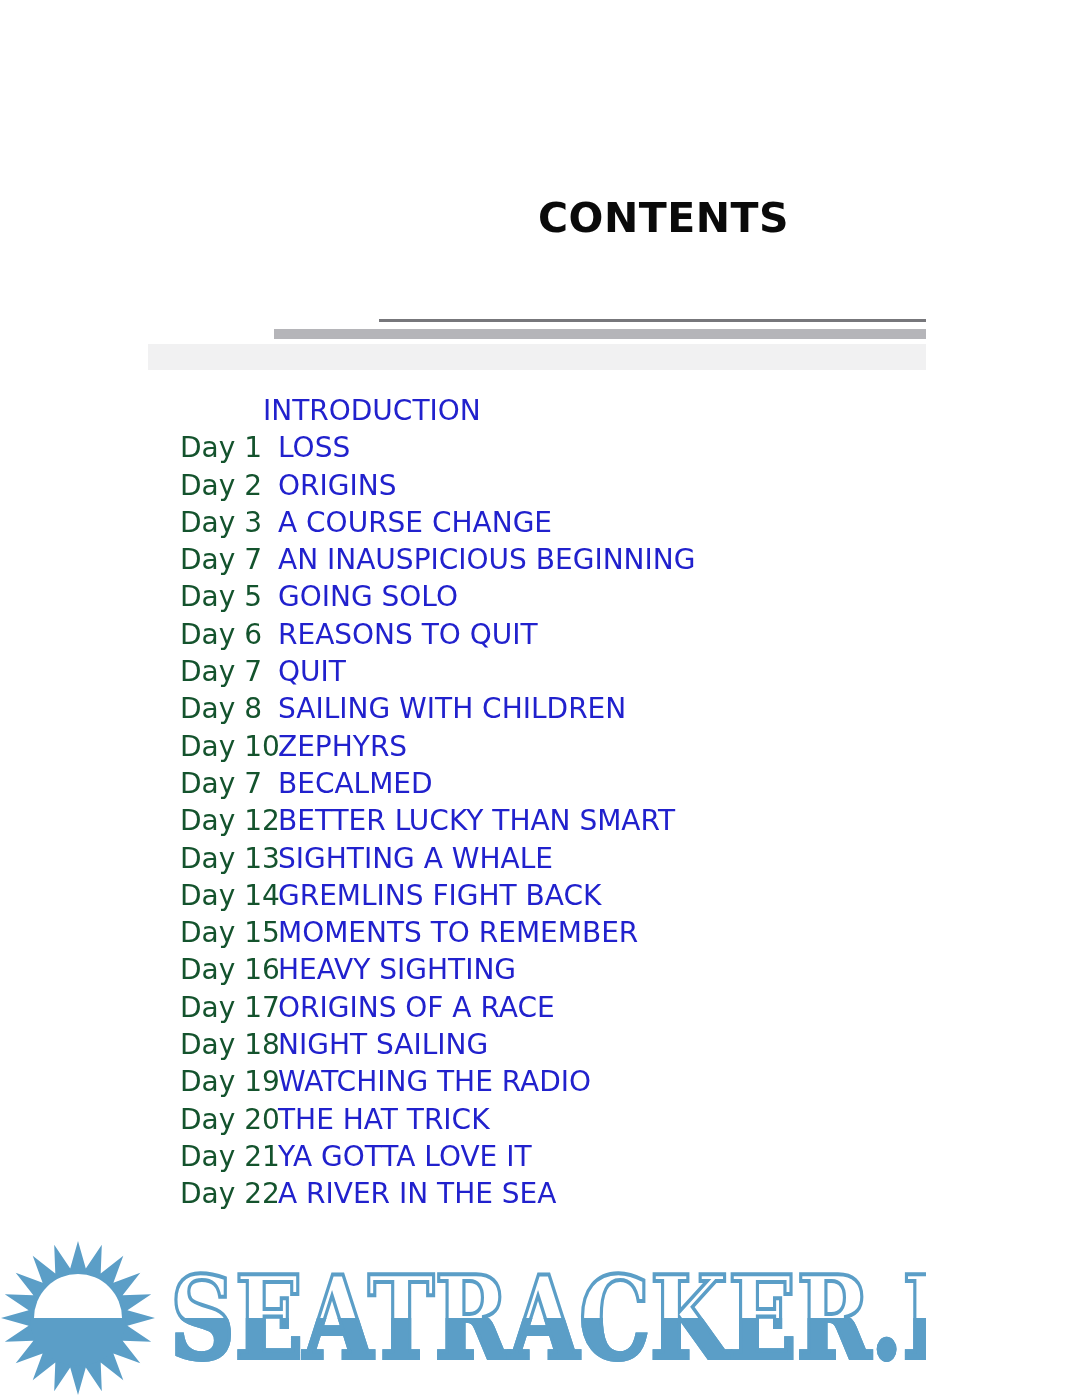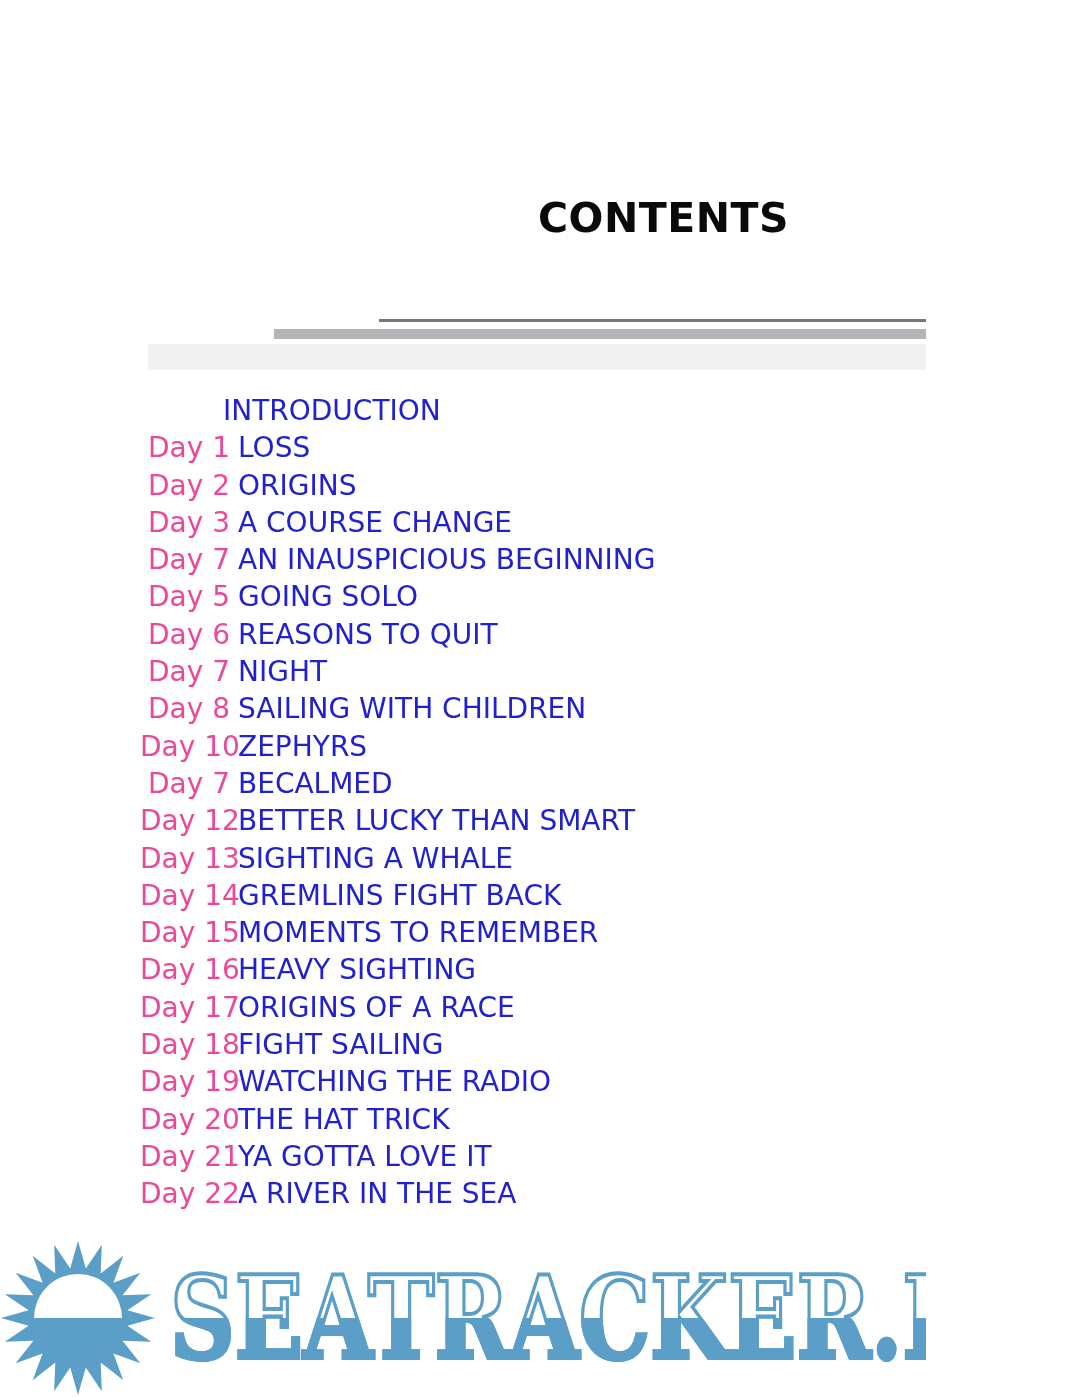--- a/index.html
+++ b/index.html
@@ -52,28 +52,28 @@
 
   
   .toc {
     position: absolute;
     left: 140px;
     top: 392px;
     font-size: 28px;
     line-height: 37.3px;
     white-space: nowrap;
   }
-  .toc-row { display: flex; }
+  .toc-row { display: flex; margin-left: 40px; }
   .intro-row { padding-left: 83px; }
   .prefix {
     flex: 0 0 auto;
     width: 90px;
     margin-right: 8px;
-    text-align: right;
-    color: #ec4899;
+    text-align: left;
+    color: #14532d;
   }
   .title-link {
     color: #2121cd;
     text-decoration: none;
     cursor: pointer;
   }
 
   
   .watermark {
     position: absolute;
@@ -130,21 +130,21 @@
           <a class="title-link">GOING SOLO</a>
         </div>
 
         <div class="toc-row">
           <span class="prefix">Day 6</span>
           <a class="title-link">REASONS TO QUIT</a>
         </div>
 
         <div class="toc-row">
           <span class="prefix">Day 7</span>
-          <a class="title-link">NIGHT</a>
+          <a class="title-link">QUIT</a>
         </div>
 
         <div class="toc-row">
           <span class="prefix">Day 8</span>
           <a class="title-link">SAILING WITH CHILDREN</a>
         </div>
 
 
         <div class="toc-row">
           <span class="prefix">Day 10</span>
@@ -181,21 +181,21 @@
           <a class="title-link">HEAVY SIGHTING</a>
         </div>
 
         <div class="toc-row">
           <span class="prefix">Day 17</span>
           <a class="title-link">ORIGINS OF A RACE</a>
         </div>
 
         <div class="toc-row">
           <span class="prefix">Day 18</span>
-          <a class="title-link">FIGHT SAILING</a>
+          <a class="title-link">NIGHT SAILING</a>
         </div>
 
         <div class="toc-row">
           <span class="prefix">Day 19</span>
           <a class="title-link">WATCHING THE RADIO</a>
         </div>
 
         <div class="toc-row">
           <span class="prefix">Day 20</span>
           <a class="title-link">THE HAT TRICK</a>

